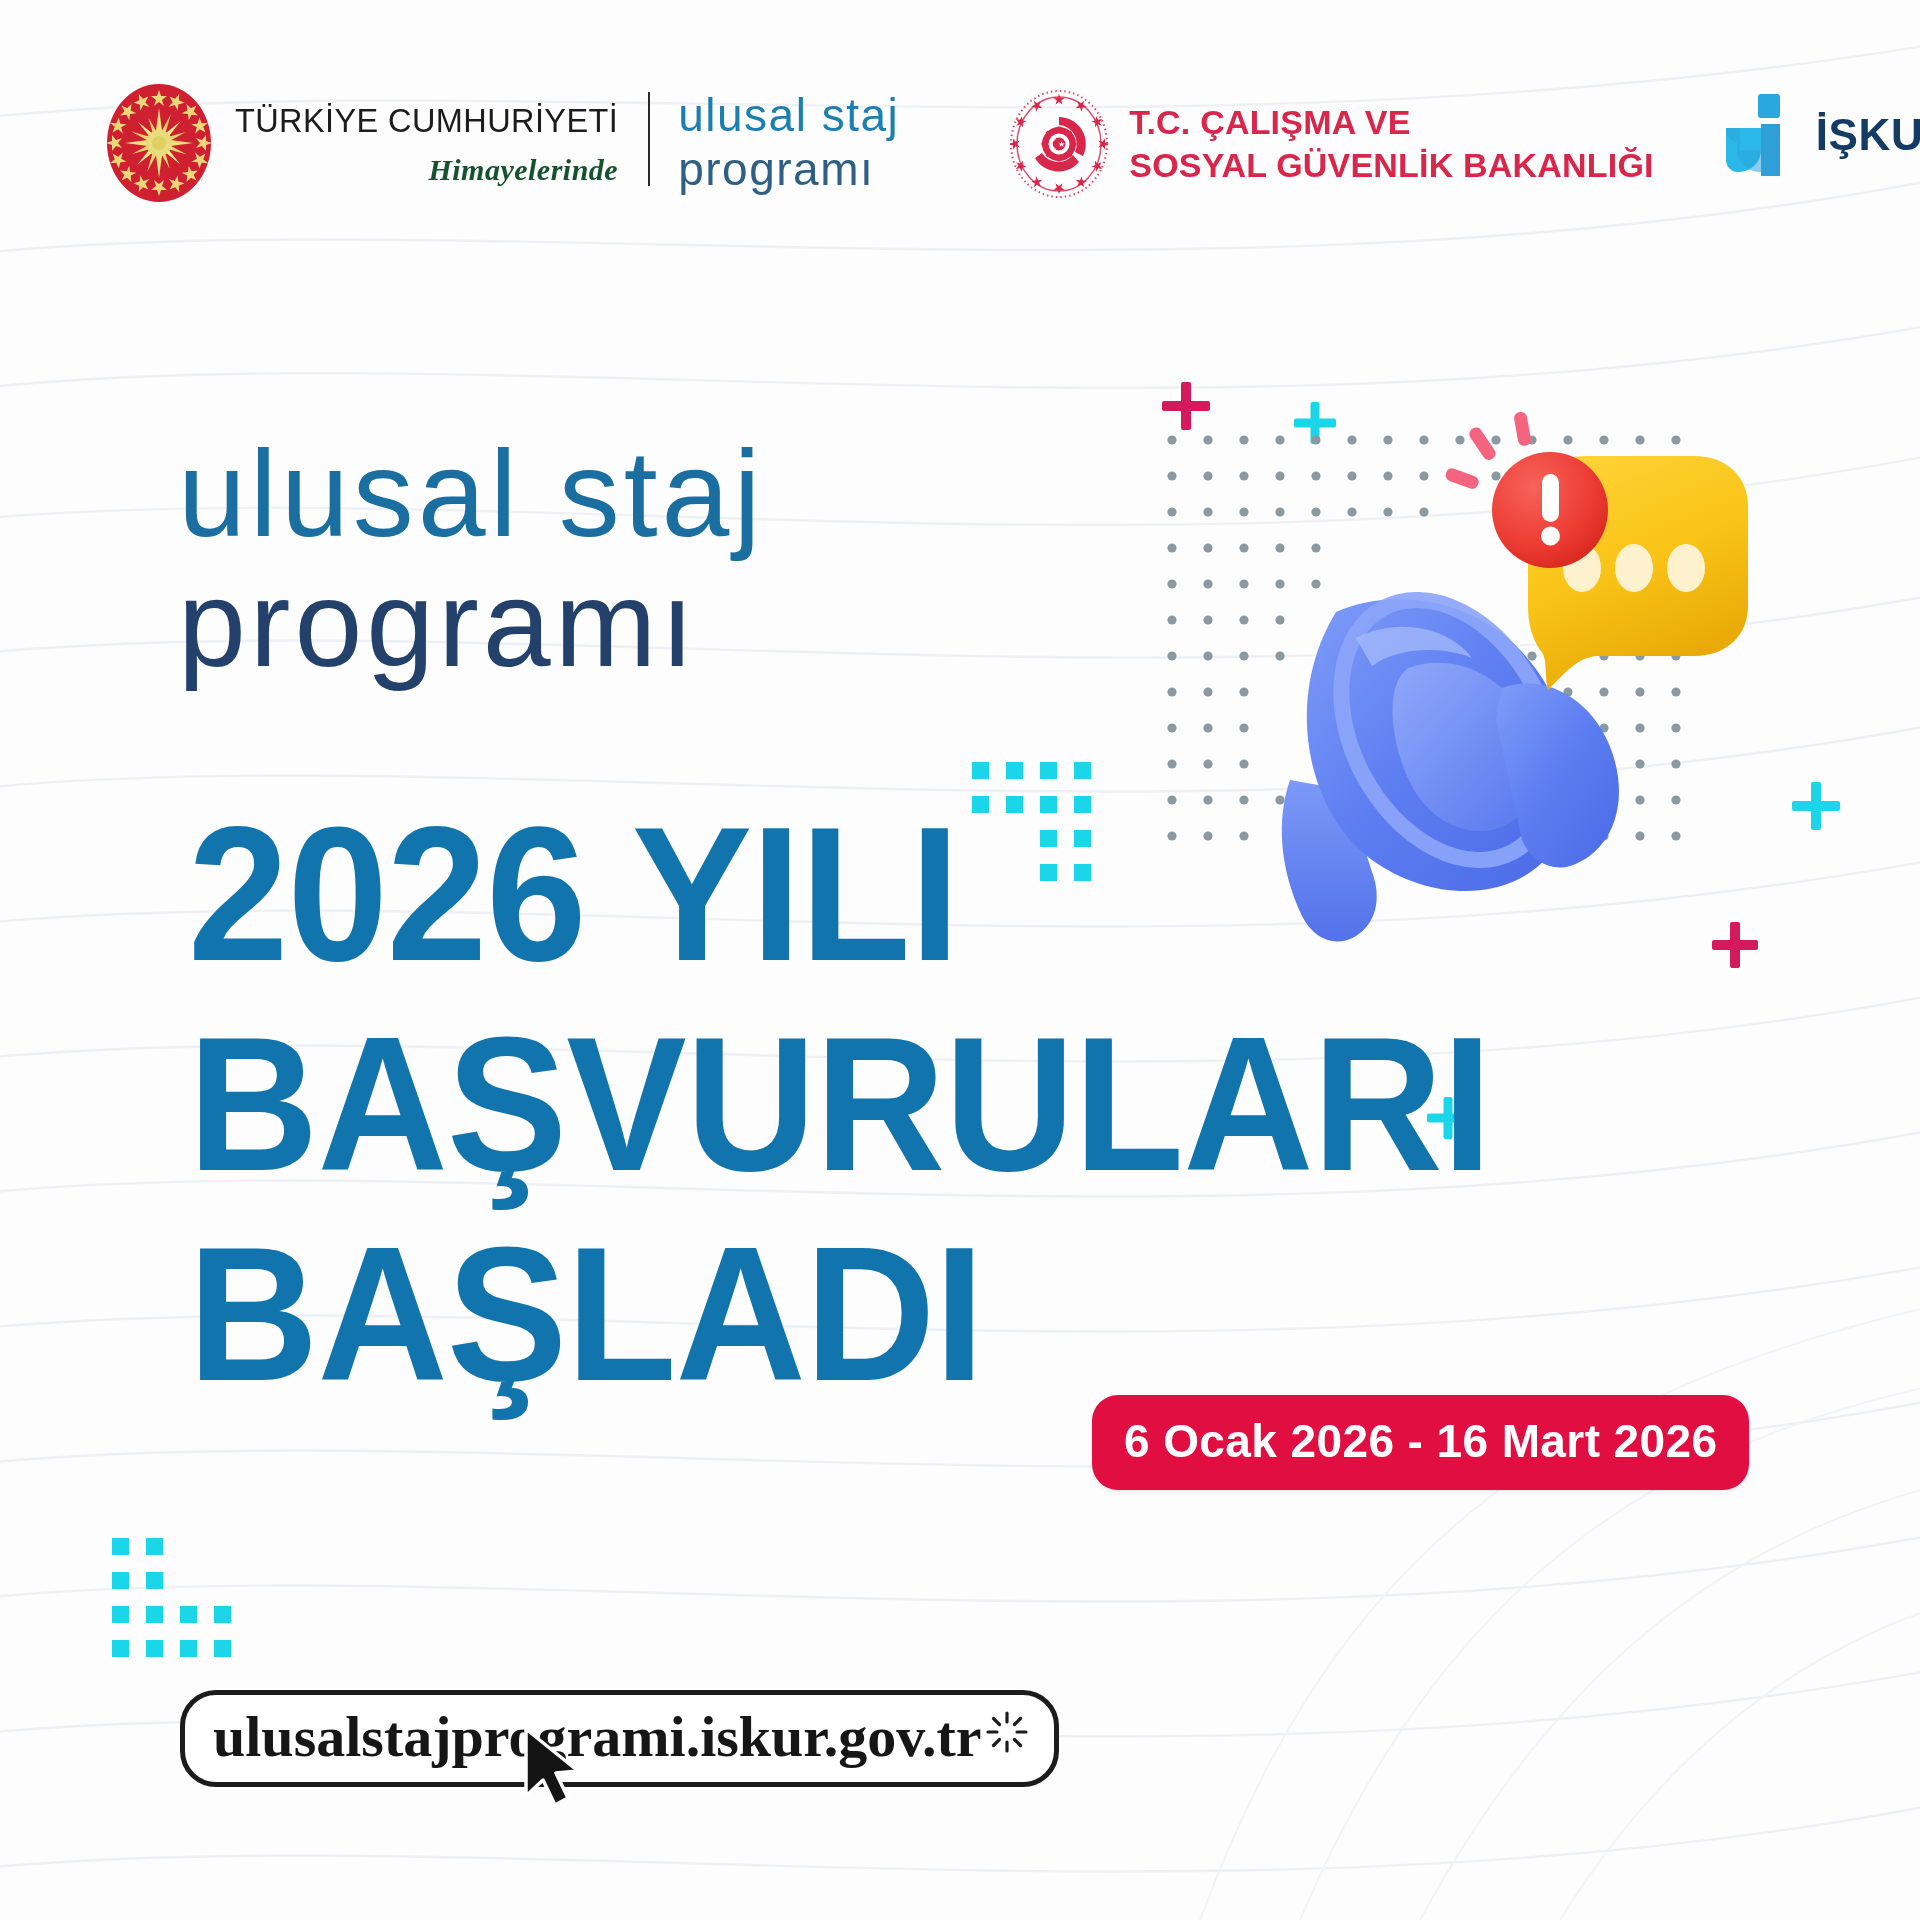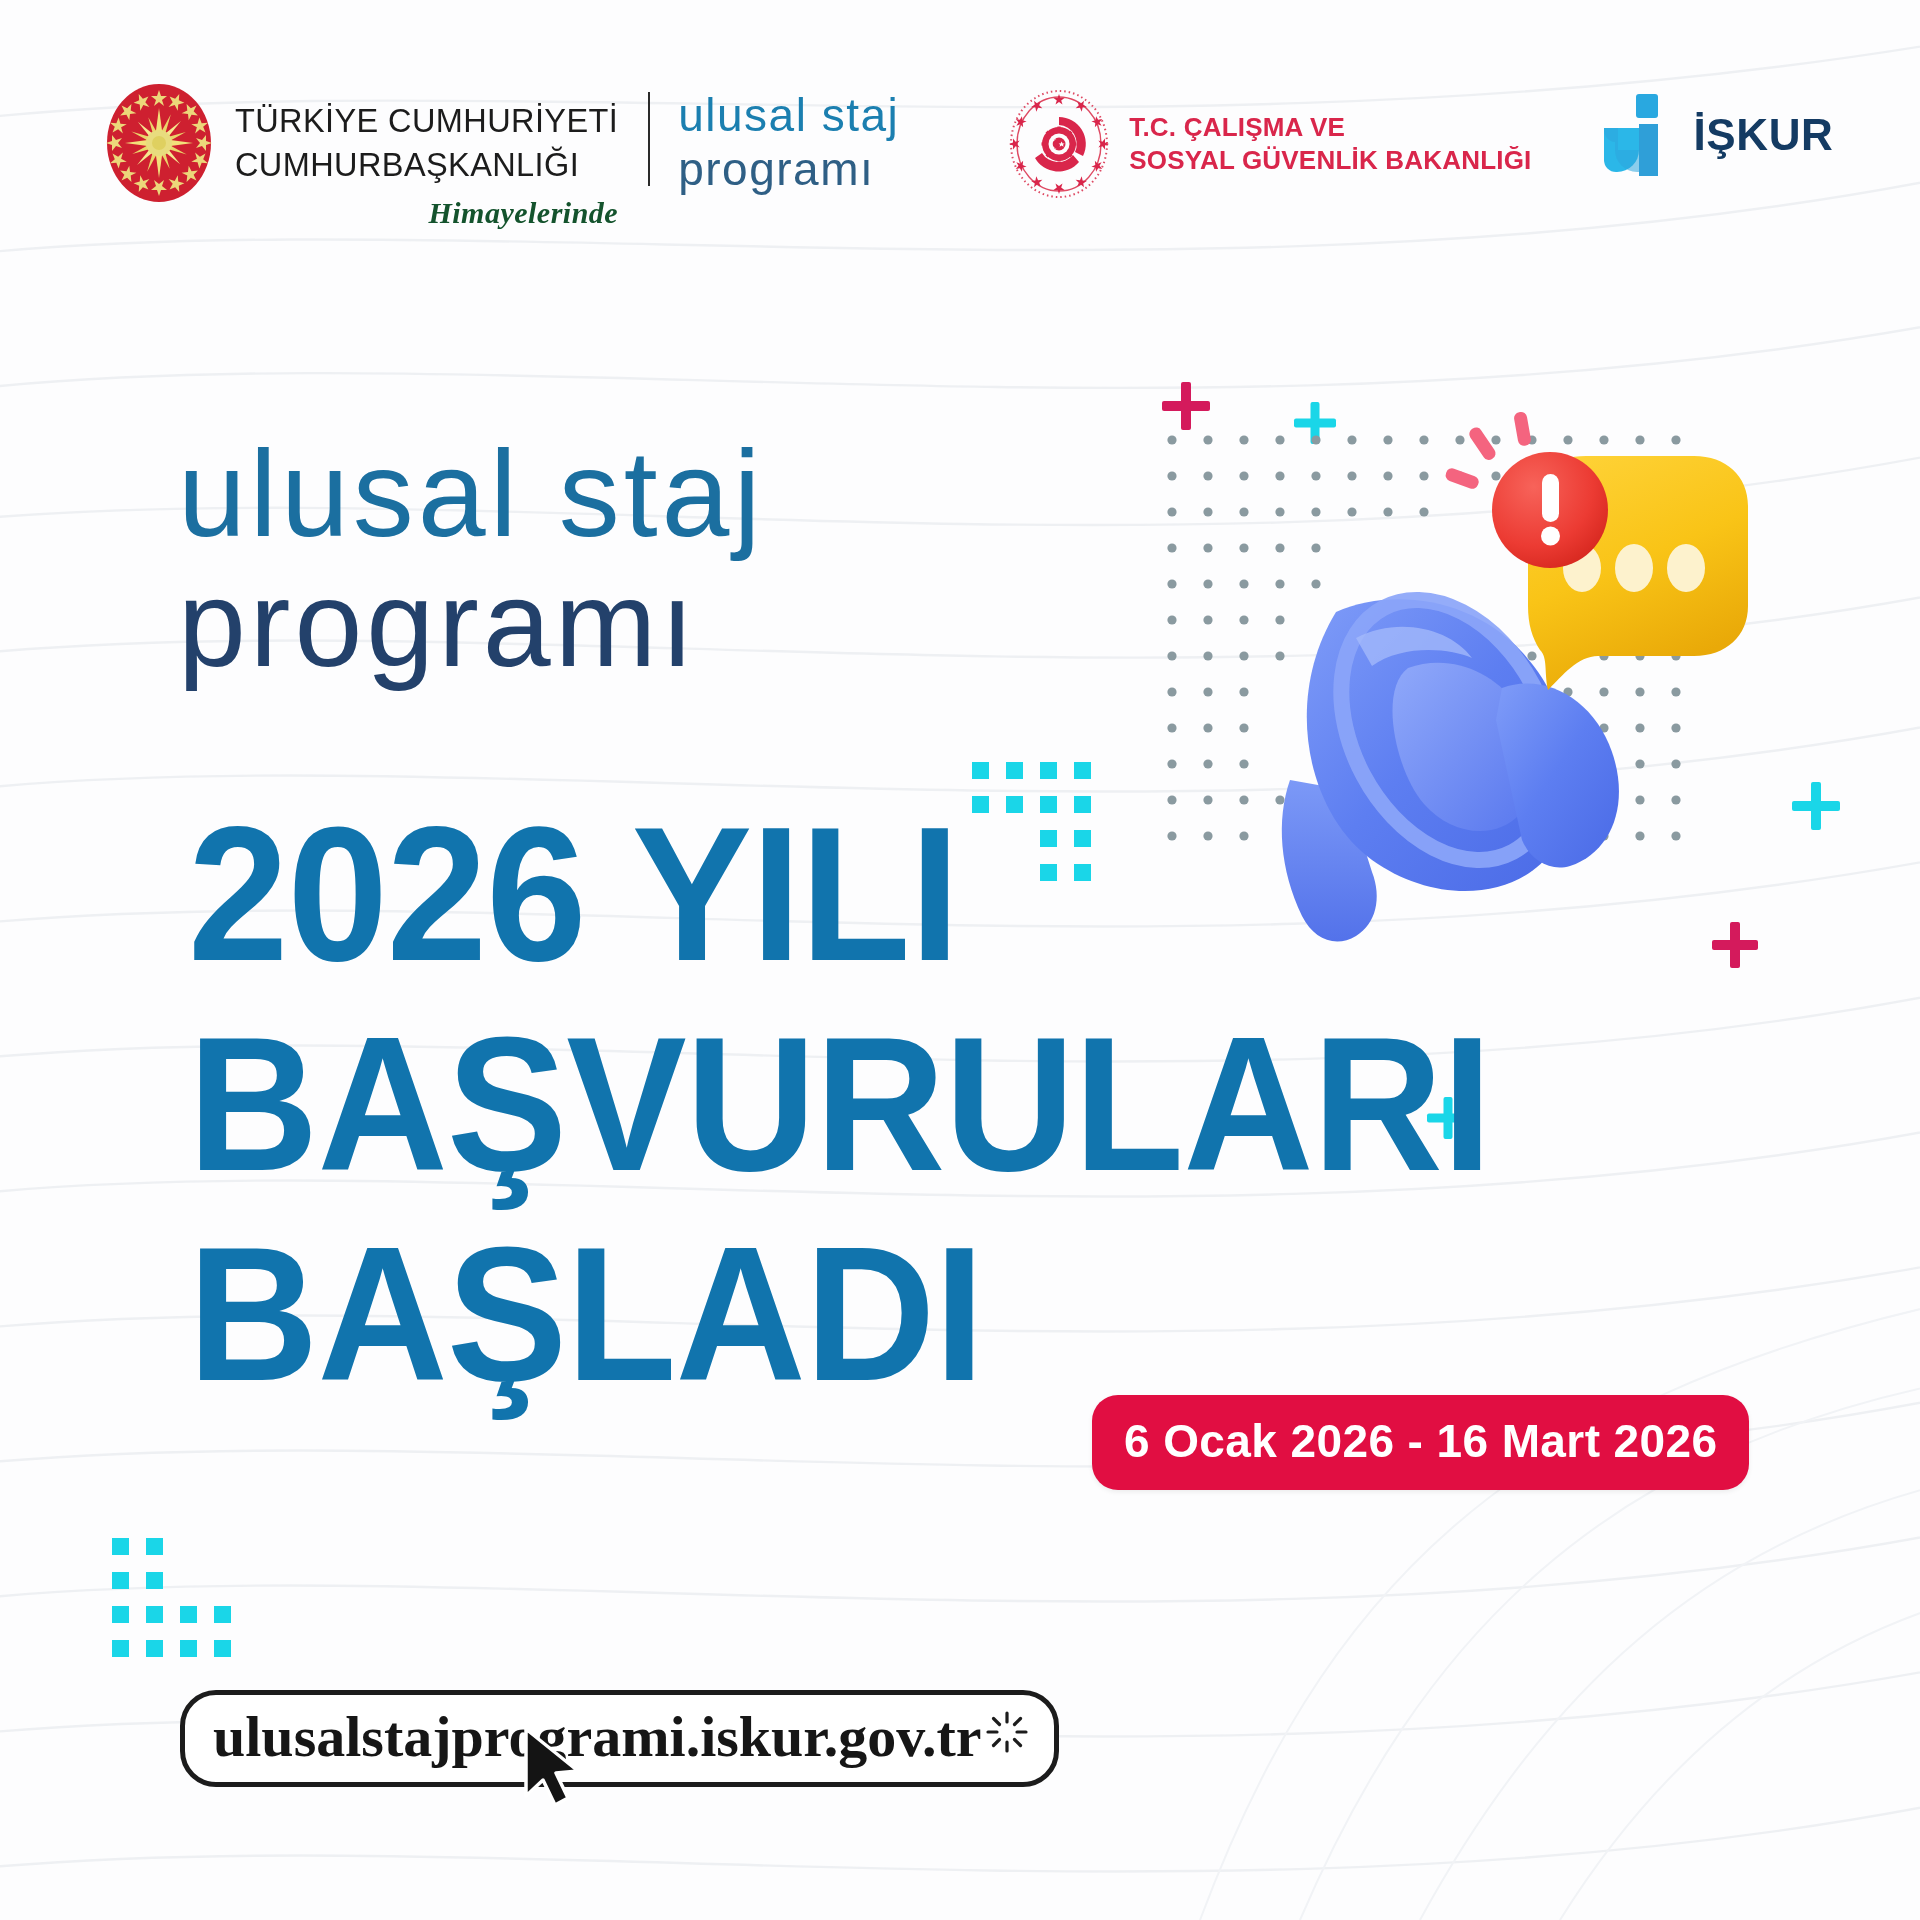--- a/index.html
+++ b/index.html
@@ -95,21 +95,21 @@
     display: flex;
     align-items: center;
     gap: 18px;
     margin-left: 108px;
     padding-top: 10px;
   }
   .ministry-seal { width: 104px; height: 112px; flex: none; }
   .ministry-text .mln {
     font-family: "Liberation Sans", sans-serif;
     font-weight: 700;
-    font-size: 26px;
+    font-size: 34px;
     letter-spacing: 0.2px;
     color: #d9264b;
     line-height: 1.26;
     white-space: nowrap;
   }
 
   
   .iskur {
     display: flex;
     align-items: center;
@@ -414,21 +414,20 @@
             <polygon points="26,61 51,58 54,61 51,64"></polygon>
             <polygon points="82,61 57,58 54,61 57,64"></polygon>
           </g>
           <circle cx="54" cy="61" r="13" fill="#e8dc7e"></circle>
           <circle cx="54" cy="61" r="7" fill="#dfd060"></circle>
         </g>
       </svg>
       <div>
         <div class="presidency-text">
           <div class="ln">TÜRKİYE CUMHURİYETİ</div>
-          <div class="ln">CUMHURBAŞKANLIĞI</div>
         </div>
         <div class="himaye">Himayelerinde</div>
       </div>
     </div>
 
     <div class="vdivider"></div>
 
     <div class="usp-small">
       <div class="l1">ulusal staj</div>
       <div class="l2">programı</div>

